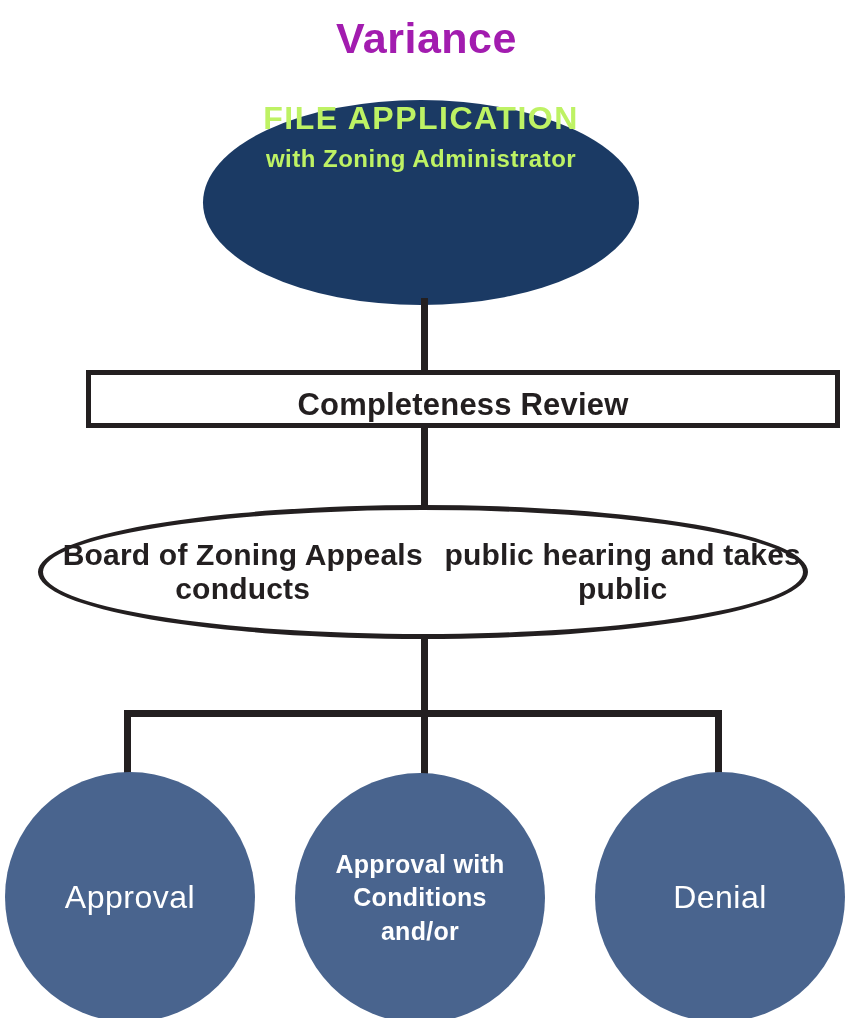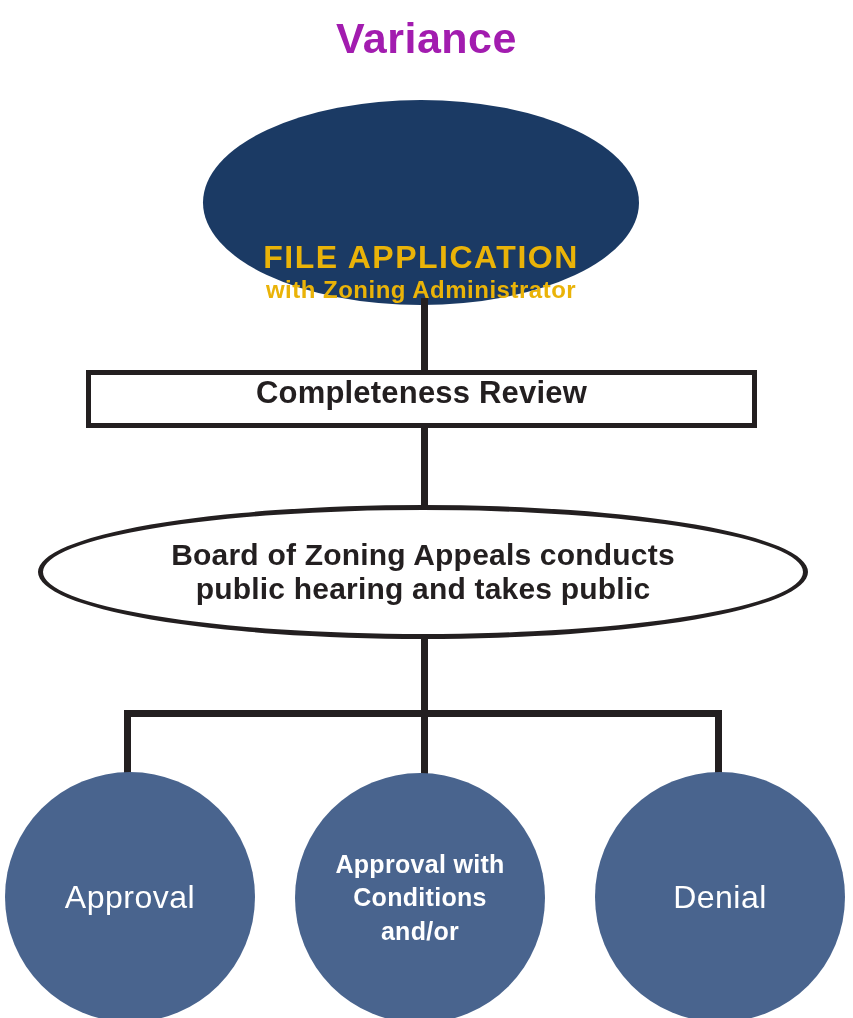--- a/index.html
+++ b/index.html
@@ -32,23 +32,24 @@
     position: absolute;
     left: 203px;
     top: 100px;
     width: 436px;
     height: 205px;
     background: #1b3a64;
     border-radius: 50%;
     display: flex;
     flex-direction: column;
     align-items: center;
-    justify-content: flex-end;
+    justify-content: flex-start;
     text-align: center;
-    color: #eab308;
+    color: #bef264;
+    gap: 8px;
   }
   .ellipse-navy .l1 {
     font-size: 32px;
     font-weight: 700;
     letter-spacing: 1.5px;
     line-height: 1.15;
   }
   .ellipse-navy .l2 {
     font-size: 24px;
     font-weight: 700;
@@ -56,47 +57,46 @@
     line-height: 1.2;
   }
   .connector {
     position: absolute;
     background: #231f20;
   }
   .rect-box {
     position: absolute;
     left: 86px;
     top: 370px;
-    width: 671px;
+    width: 754px;
     height: 58px;
     box-sizing: border-box;
     background: #ffffff;
     border: 5px solid #231f20;
     display: flex;
-    align-items: flex-start;
+    align-items: flex-end;
     justify-content: center;
   }
   .rect-box .label {
     font-size: 31px;
     font-weight: 600;
     color: #231f20;
     letter-spacing: 0.2px;
   }
   .ellipse-white {
     position: absolute;
     left: 38px;
     top: 505px;
     width: 770px;
     height: 134px;
     box-sizing: border-box;
     background: #ffffff;
     border: 5px solid #231f20;
     border-radius: 50%;
     display: flex;
-    flex-direction: column;
     align-items: center;
     justify-content: center;
     text-align: center;
   }
   .ellipse-white .line {
     font-size: 30px;
     font-weight: 600;
     color: #231f20;
     line-height: 1.15;
     letter-spacing: 0.2px;

